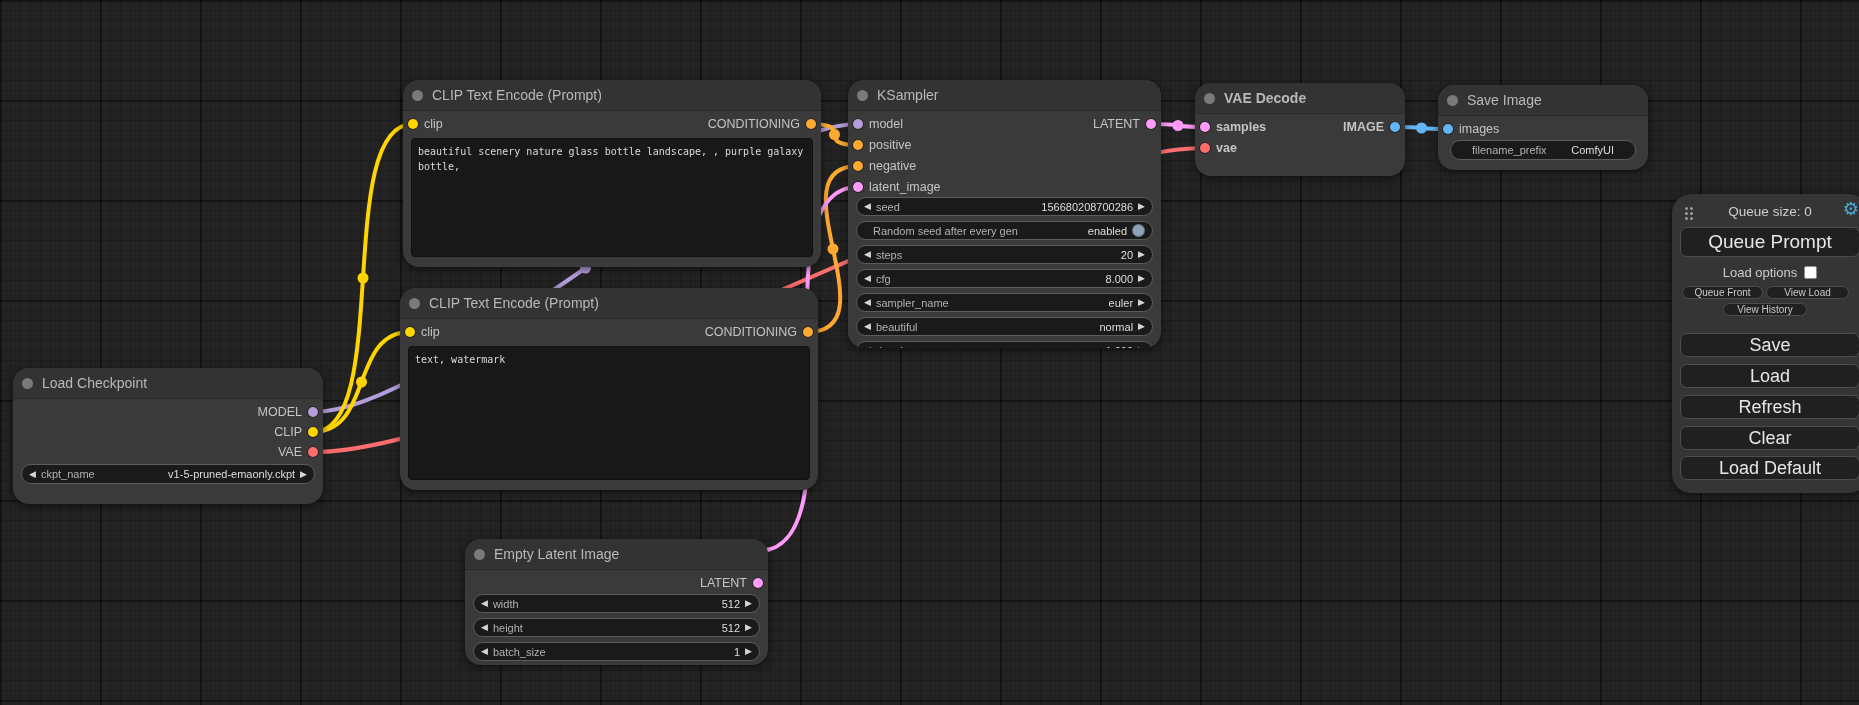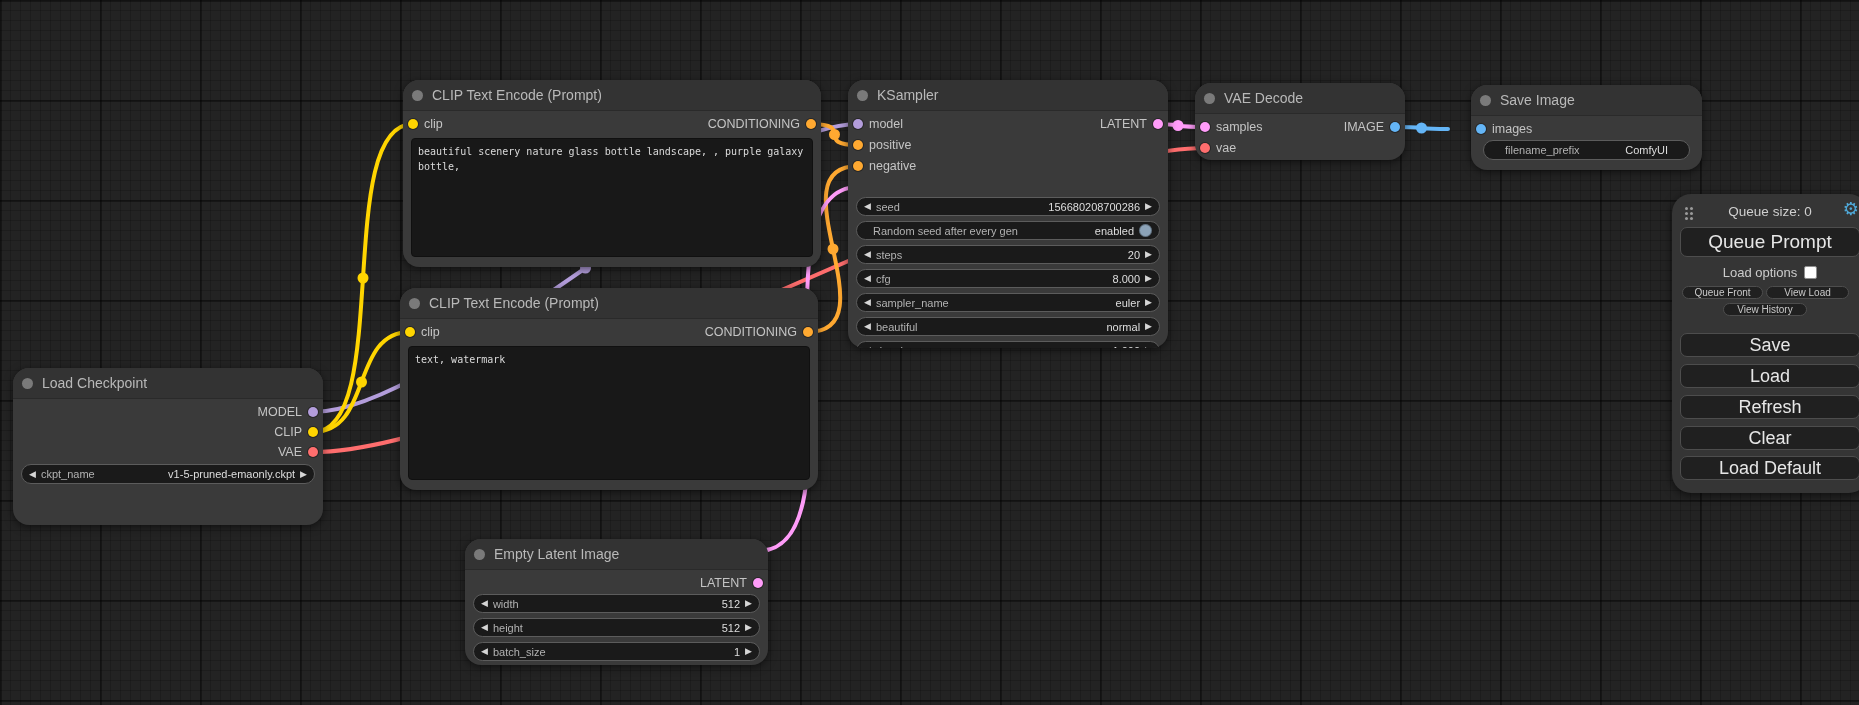--- a/index.html
+++ b/index.html
@@ -85,21 +85,21 @@
       <path d="M 808 332 C 893 332, 773 166, 858 166" fill="none" stroke="#ffa931" stroke-width="4" stroke-linecap="round"></path>
       <circle cx="833" cy="249" r="5.5" fill="#ffa931"></circle>
       <path d="M 758 551 C 868 551, 748 187, 858 187" fill="none" stroke="#ff9cf9" stroke-width="4" stroke-linecap="round"></path>
       <circle cx="808" cy="369" r="5.5" fill="#ff9cf9"></circle>
       <path d="M 1151 124 C 1186 124, 1170 127, 1205 127" fill="none" stroke="#ff9cf9" stroke-width="4" stroke-linecap="round"></path>
       <circle cx="1178" cy="125.5" r="5.5" fill="#ff9cf9"></circle>
       <path d="M 1395 127 C 1430 127, 1413 129, 1448 129" fill="none" stroke="#64b5f6" stroke-width="4" stroke-linecap="round"></path>
       <circle cx="1421.5" cy="128" r="5.5" fill="#64b5f6"></circle>
     </svg>
 
-  <div class="node" style="left:13px;top:368px;width:310px;height:157px;">
+  <div class="node" style="left:13px;top:368px;width:310px;height:136px;">
     <div class="ntitle">
       <span class="tdot" style="background: rgb(122, 122, 122);"></span>
       <span class="ttxt">Load Checkpoint</span>
     </div>
     <div class="row" style="top:34px">
       <span class="olab">MODEL</span>
       <span class="pdot out" style="background: rgb(179, 157, 219);"></span>
     </div>
     <div class="row" style="top:54px">
       <span class="olab">CLIP</span>
@@ -167,39 +167,43 @@
       <span class="warrow">▶</span>
     </div>
     <div class="widget" style="top:103px">
       <span class="warrow">◀</span>
       <span class="wlab">batch_size</span>
       <span class="wval">1</span>
       <span class="warrow">▶</span>
     </div>
   </div>
 
-  <div class="node" style="left:848px;top:80px;width:313px;height:268px;padding-left:7px;">
+  <div class="node" style="left:848px;top:80px;width:313px;height:268px;">
     <div class="ntitle">
       <span class="tdot" style="background: rgb(122, 122, 122);"></span>
       <span class="ttxt">KSampler</span>
     </div>
     <div class="row" style="top:34px">
       <span class="pdot in" style="background: rgb(179, 157, 219);"></span>
       <span class="plab">model</span>
       <span class="olab">LATENT</span>
       <span class="pdot out" style="background: rgb(255, 156, 249);"></span>
     </div>
     <div class="row" style="top:55px">
       <span class="pdot in" style="background: rgb(255, 169, 49);"></span>
       <span class="plab">positive</span>
     </div>
     <div class="row" style="top:76px">
       <span class="pdot in" style="background: rgb(255, 169, 49);"></span>
       <span class="plab">negative</span>
     </div>
+    <div class="row" style="top:97px">
+      <span class="pdot in" style="background: rgb(255, 156, 249);"></span>
+      <span class="plab">latent_image</span>
+    </div>
     <div class="widget" style="top:117px">
       <span class="warrow">◀</span>
       <span class="wlab">seed</span>
       <span class="wval">156680208700286</span>
       <span class="warrow">▶</span>
     </div>
     <div class="widget" style="top:141px;padding-left:16px">
       <span class="wlab">Random seed after every gen</span>
       <span class="wval">enabled</span>
       <span class="toggledot" style="background: rgb(140, 163, 184);"></span>
@@ -229,38 +233,38 @@
       <span class="warrow">▶</span>
     </div>
     <div class="widget" style="top:261px">
       <span class="warrow">◀</span>
       <span class="wlab">denoise</span>
       <span class="wval">1.000</span>
       <span class="warrow">▶</span>
     </div>
   </div>
 
-  <div class="node" style="left:1195px;top:83px;width:210px;height:77px;">
+  <div class="node" style="left:1195px;top:83px;width:210px;height:93px;font-weight:bold;">
     <div class="ntitle">
       <span class="tdot" style="background: rgb(122, 122, 122);"></span>
       <span class="ttxt">VAE Decode</span>
     </div>
     <div class="row" style="top:34px">
       <span class="pdot in" style="background: rgb(255, 156, 249);"></span>
       <span class="plab">samples</span>
       <span class="olab">IMAGE</span>
       <span class="pdot out" style="background: rgb(100, 181, 246);"></span>
     </div>
     <div class="row" style="top:55px">
       <span class="pdot in" style="background: rgb(255, 110, 110);"></span>
       <span class="plab">vae</span>
     </div>
   </div>
 
-  <div class="node" style="left:1438px;top:85px;width:231px;height:85px;margin-left:33px;">
+  <div class="node" style="left:1438px;top:85px;width:210px;height:85px;">
     <div class="ntitle">
       <span class="tdot" style="background: rgb(122, 122, 122);"></span>
       <span class="ttxt">Save Image</span>
     </div>
     <div class="row" style="top:34px">
       <span class="pdot in" style="background: rgb(100, 181, 246);"></span>
       <span class="plab">images</span>
     </div>
     <div class="widget" style="top:55px;height:20px;left:12px;right:12px">
       <span class="wlab" style="margin-left:14px">filename_prefix</span>

